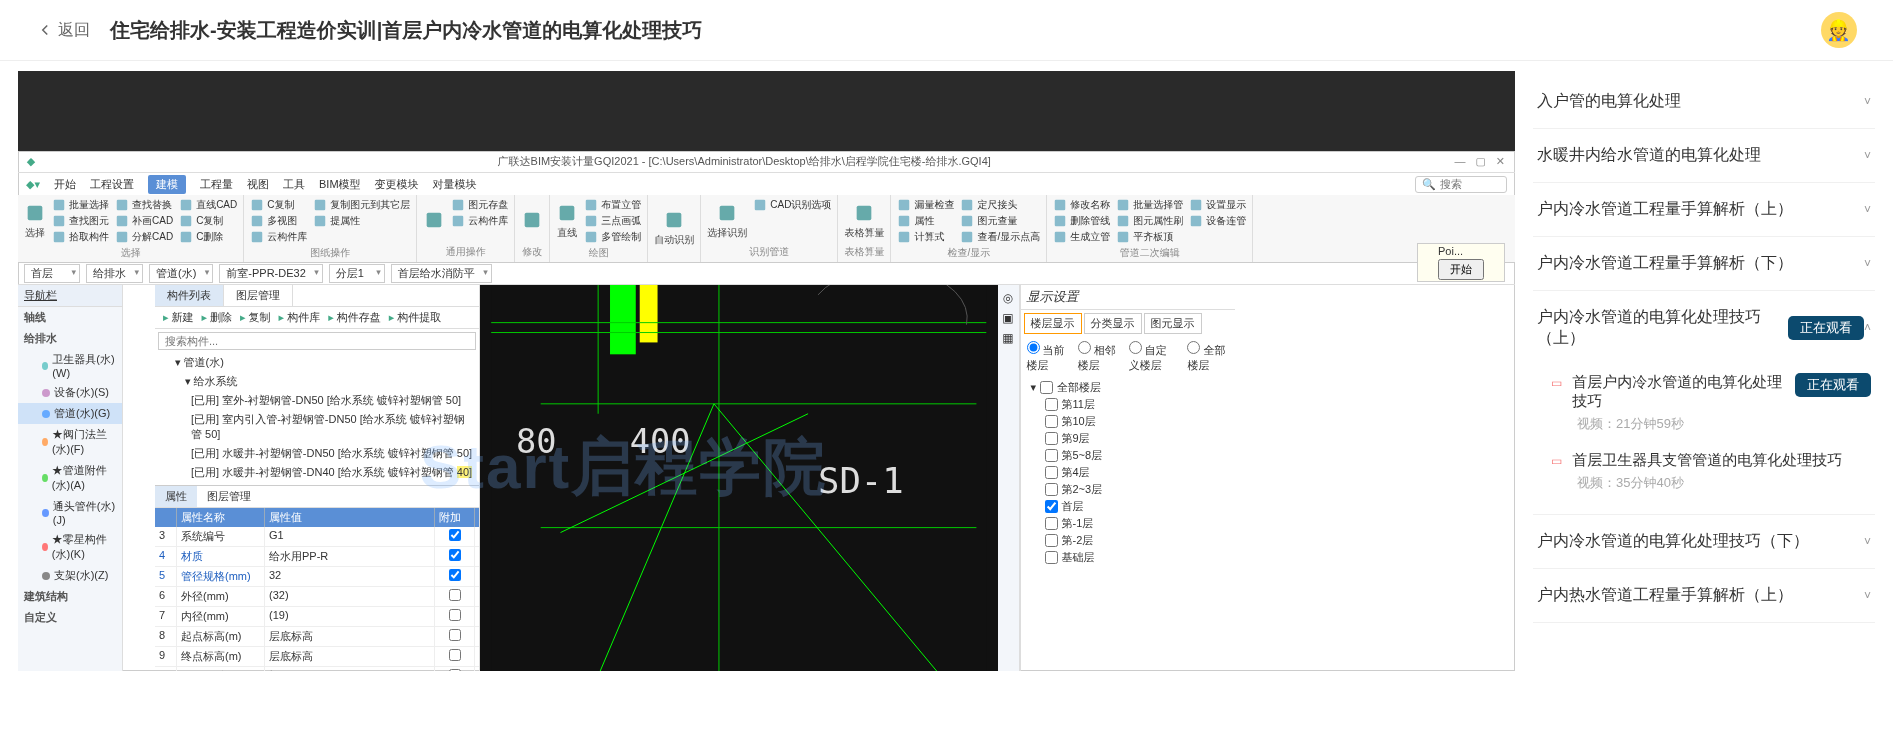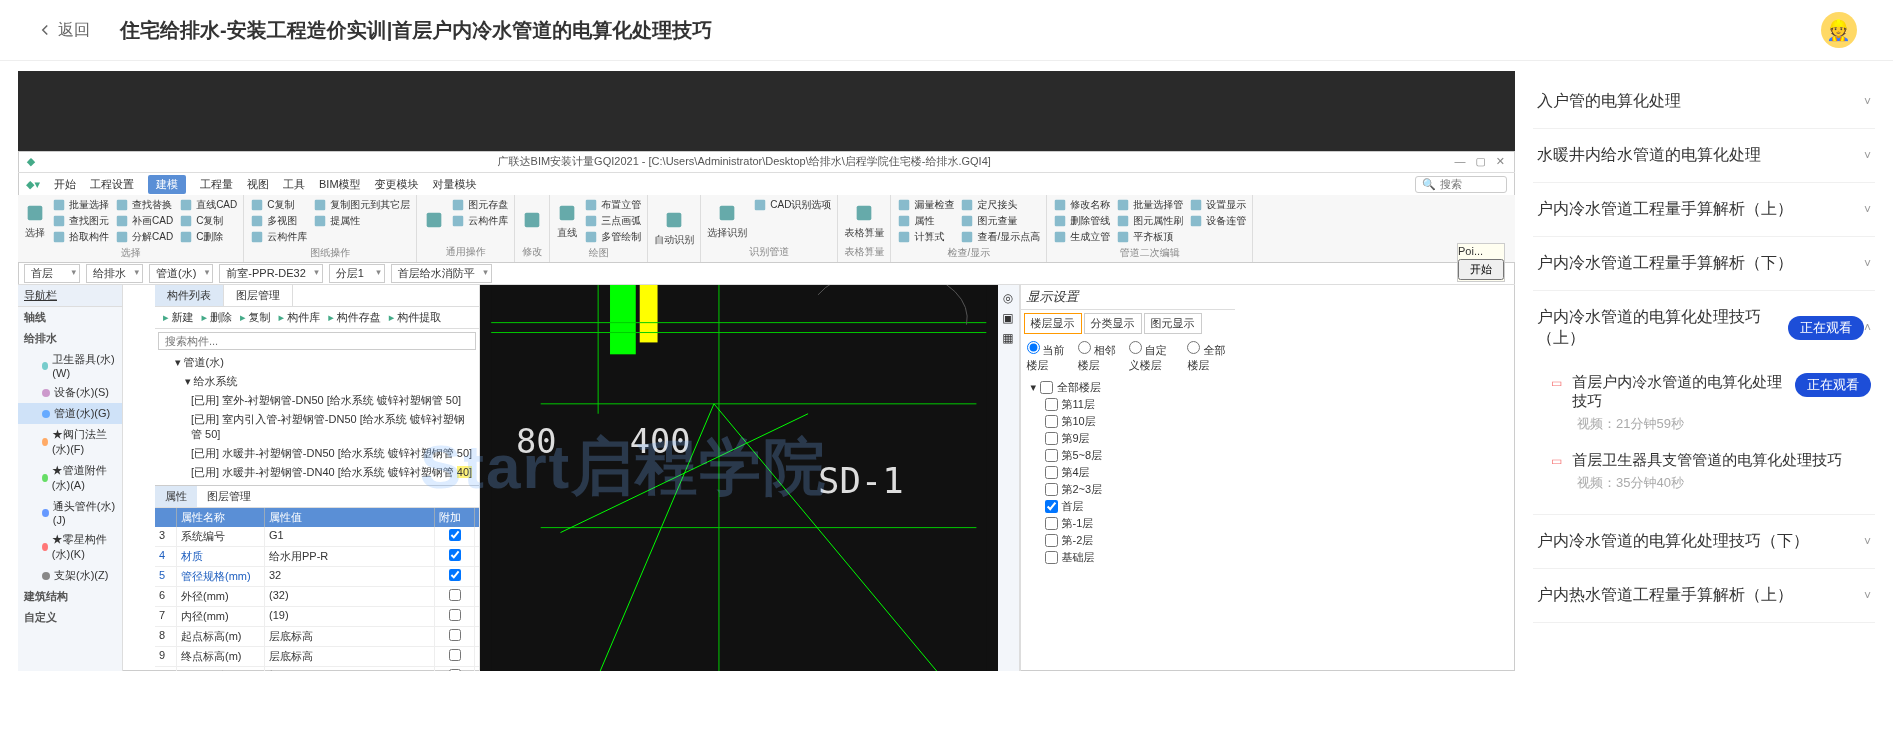--- a/index.html
+++ b/index.html
@@ -1,32 +1,32 @@
 <!DOCTYPE html>
 <html><head>
 <meta charset="utf-8">
 <style>
 * { margin: 0; padding: 0; box-sizing: border-box; }
 body { font-family: "Microsoft YaHei", sans-serif; font-size: 12px; color: #333; background: #fff; width: 1893px; }
 
 .page-header { display: flex; align-items: center; padding: 12px 36px; border-bottom: 1px solid #eee; }
-.back-btn { display: flex; align-items: center; color: #666; font-size: 16px; cursor: pointer; margin-right: 30px; }
+.back-btn { display: flex; align-items: center; color: #666; font-size: 16px; cursor: pointer; margin-right: 20px; }
 .back-btn svg { margin-right: 4px; }
 .page-title { font-size: 20px; font-weight: bold; }
 .avatar { width: 36px; height: 36px; margin-left: auto; border-radius: 50%; background: #ffd966; display: flex; align-items: center; justify-content: center; font-size: 20px; }
 
 .main-layout { display: flex; }
 .video-area { flex: 1; background: #2a2a2a; position: relative; margin: 10px 8px 0 18px; }
 .sidebar-panel { width: 370px; padding: 14px 18px 0 10px; }
 
 .chapter { border-bottom: 1px solid #f0f0f0; }
 .chapter-head { display: flex; align-items: center; padding: 16px 4px; cursor: pointer; }
 .chapter-title { font-size: 16px; color: #333; flex: 1; }
 .chapter-chevron { color: #999; }
-.badge { background: #1d4ed8; color: #fff; border-radius: 12px; padding: 3px 12px; font-size: 13px; margin-left: 8px; }
+.badge { background: #0c4a6e; color: #fff; border-radius: 5px; padding: 3px 12px; font-size: 13px; margin-left: 8px; }
 .chapter-items { padding: 0 0 12px 0; }
 .lesson { padding: 8px 4px 10px 18px; }
 .lesson-row { display: flex; align-items: flex-start; }
 .lesson-icon { color: #f56c6c; margin-right: 10px; flex-shrink:0; margin-top:3px;}
 .lesson-title { font-size: 15px; color: #333; flex: 1; }
 .lesson-meta { color: #aaa; font-size: 13px; margin-top: 4px; margin-left: 26px; }
 
 .app-wrap { background: #fff; height: 520px; box-shadow: 0 0 0 1px #ccc inset; position: relative; margin-top: 40px;}
 .titlebar { height: 22px; display: flex; align-items: center; font-size: 11px; color: #555; border-bottom: 1px solid #ddd; }
 .titlebar-center { flex: 1; text-align: center; }
@@ -93,21 +93,21 @@
 .right-wrap { display:flex; flex:1;}
 .disp-head { padding: 3px 6px; font-size: 13px; border-bottom: 1px solid #ddd; font-style: italic; }
 .disp-tabs { display: flex; font-size: 11px; gap: 2px; padding: 3px; }
 .dtab { border: 1px solid #ccc; padding: 2px 6px; cursor: pointer; background:#fff;}
 .dtab.active { border-color: #f90; }
 .radio-row { display: flex; gap: 10px; padding: 4px 6px; font-size: 11px; }
 .floor-tree { font-size: 11px; padding: 2px 6px; }
 .fl-item { display: flex; align-items: center; gap: 4px; padding: 1px 0 1px 18px; }
 .fl-root { padding-left: 4px; }
 
-.tooltip { position: absolute; top: 92px; right: 10px; background: #fffef0; border: 1px solid #ccc; font-size: 11px; padding: 1px 0; }
+.tooltip { position: absolute; top: 92px; right: 10px; background: #fffef0; border: 1px solid #ccc; font-size: 11px; padding: 1px 20px; }
 .tooltip button { font-size:11px; padding:1px 10px; margin-top:2px;}
 
 .darkbar { height: 40px; background: #2a2a2a; }
 </style>
 </head>
 <body>
 
 <div class="page-header">
   <div class="back-btn">
     <svg width="18" height="18" viewBox="0 0 24 24" fill="none" stroke="#666" stroke-width="2">

